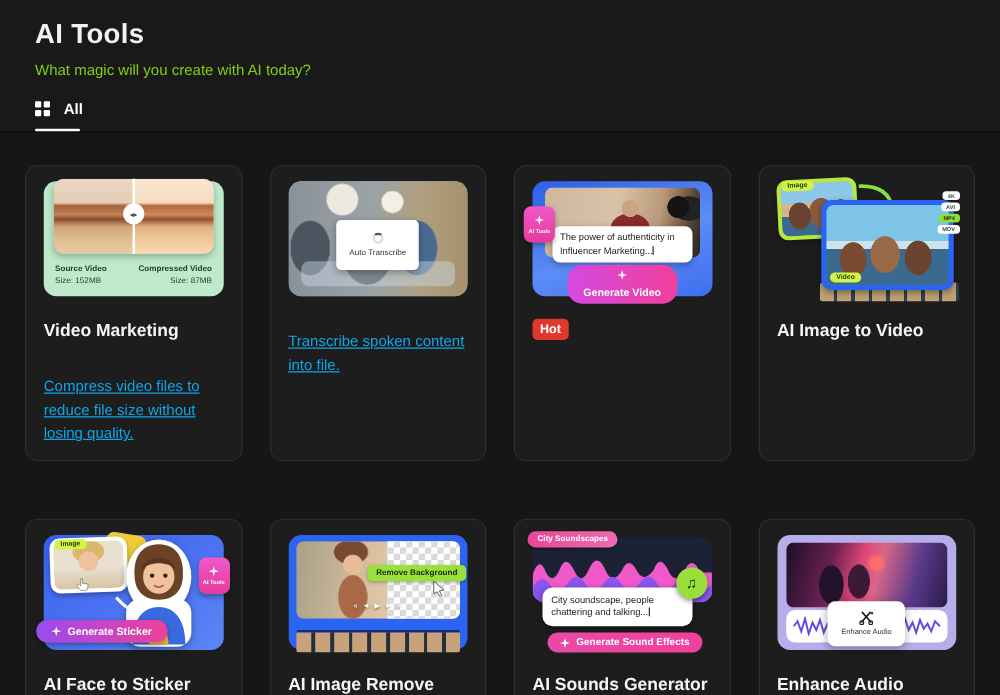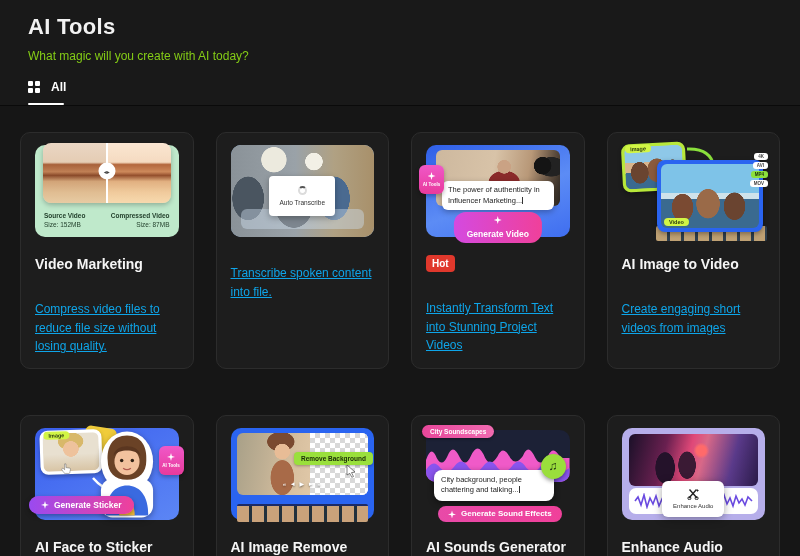--- a/index.html
+++ b/index.html
@@ -209,21 +209,20 @@
       </div>
       <div class="prompt-box"><span>The power of authenticity in Influencer Marketing...</span><span class="caret"></span></div>
       <div class="pill-btn gen-btn">
         <span class="sparkle"></span>
         <span>Generate Video</span>
       </div>
     </div>
     <div class="card-title">
       <span class="hot-badge">Hot</span>
     </div>
-    <div class="card-desc">Instantly Transform Text into Stunning Project Videos</div>
   </div>
 
   <div class="card">
     <div class="thumb t4">
       <div class="img-card">
         <div class="ph"></div>
         <div class="mini-pill">Image</div>
       </div>
       <div class="arrow">
         <svg width="40" height="34" viewBox="0 0 40 34" fill="none">
@@ -238,21 +237,20 @@
         </div>
         <div class="chips">
           <span class="chip">4K</span>
           <span class="chip">AVI</span>
           <span class="chip green">MP4</span>
           <span class="chip">MOV</span>
         </div>
       </div>
     </div>
     <div class="card-title">AI Image to Video</div>
-    <div class="card-desc">Create engaging short videos from images</div>
   </div>
 
   <div class="card">
     <div class="thumb t5">
       <div class="yellow"></div>
       <div class="photo5">
         <div class="ph"></div>
         <div class="mini-pill">Image</div>
       </div>
       <div class="hand">
@@ -315,21 +313,21 @@
   <div class="card">
     <div class="thumb t7">
       <div class="navy">
         <svg class="wave7" viewBox="0 0 160 46" preserveAspectRatio="none">
           <path d="M0 24 Q6 8 12 22 Q18 32 24 20 Q30 6 38 22 Q44 32 50 20 Q58 4 66 22 Q72 32 80 20 Q86 8 94 22 Q100 30 108 20 Q114 6 122 22 Q128 32 136 20 Q142 8 150 22 L160 22 L160 46 L0 46 Z" fill="#f05ac8"></path>
           <path d="M0 34 Q8 22 16 32 Q24 40 32 30 Q40 20 48 32 Q56 40 64 30 Q72 20 80 32 Q88 40 96 30 Q104 20 112 32 Q120 40 128 30 Q136 22 144 32 Q152 38 160 32 L160 46 L0 46 Z" fill="#8a54ee"></path>
         </svg>
       </div>
       <div class="cs-pill">City Soundscapes</div>
       <div class="note-circle">♫</div>
-      <div class="prompt7"><span>City background, people chattering and talking...</span><span class="caret"></span></div>
+      <div class="prompt7"><span>City soundscape, people chattering and talking...</span><span class="caret"></span></div>
       <div class="pill-btn sfx-btn">
         <span class="sparkle"></span>
         <span>Generate Sound Effects</span>
       </div>
     </div>
     <div class="card-title">AI Sounds Generator</div>
     <div class="card-desc">Create engaging sounds from text</div>
   </div>
 
   <div class="card">

